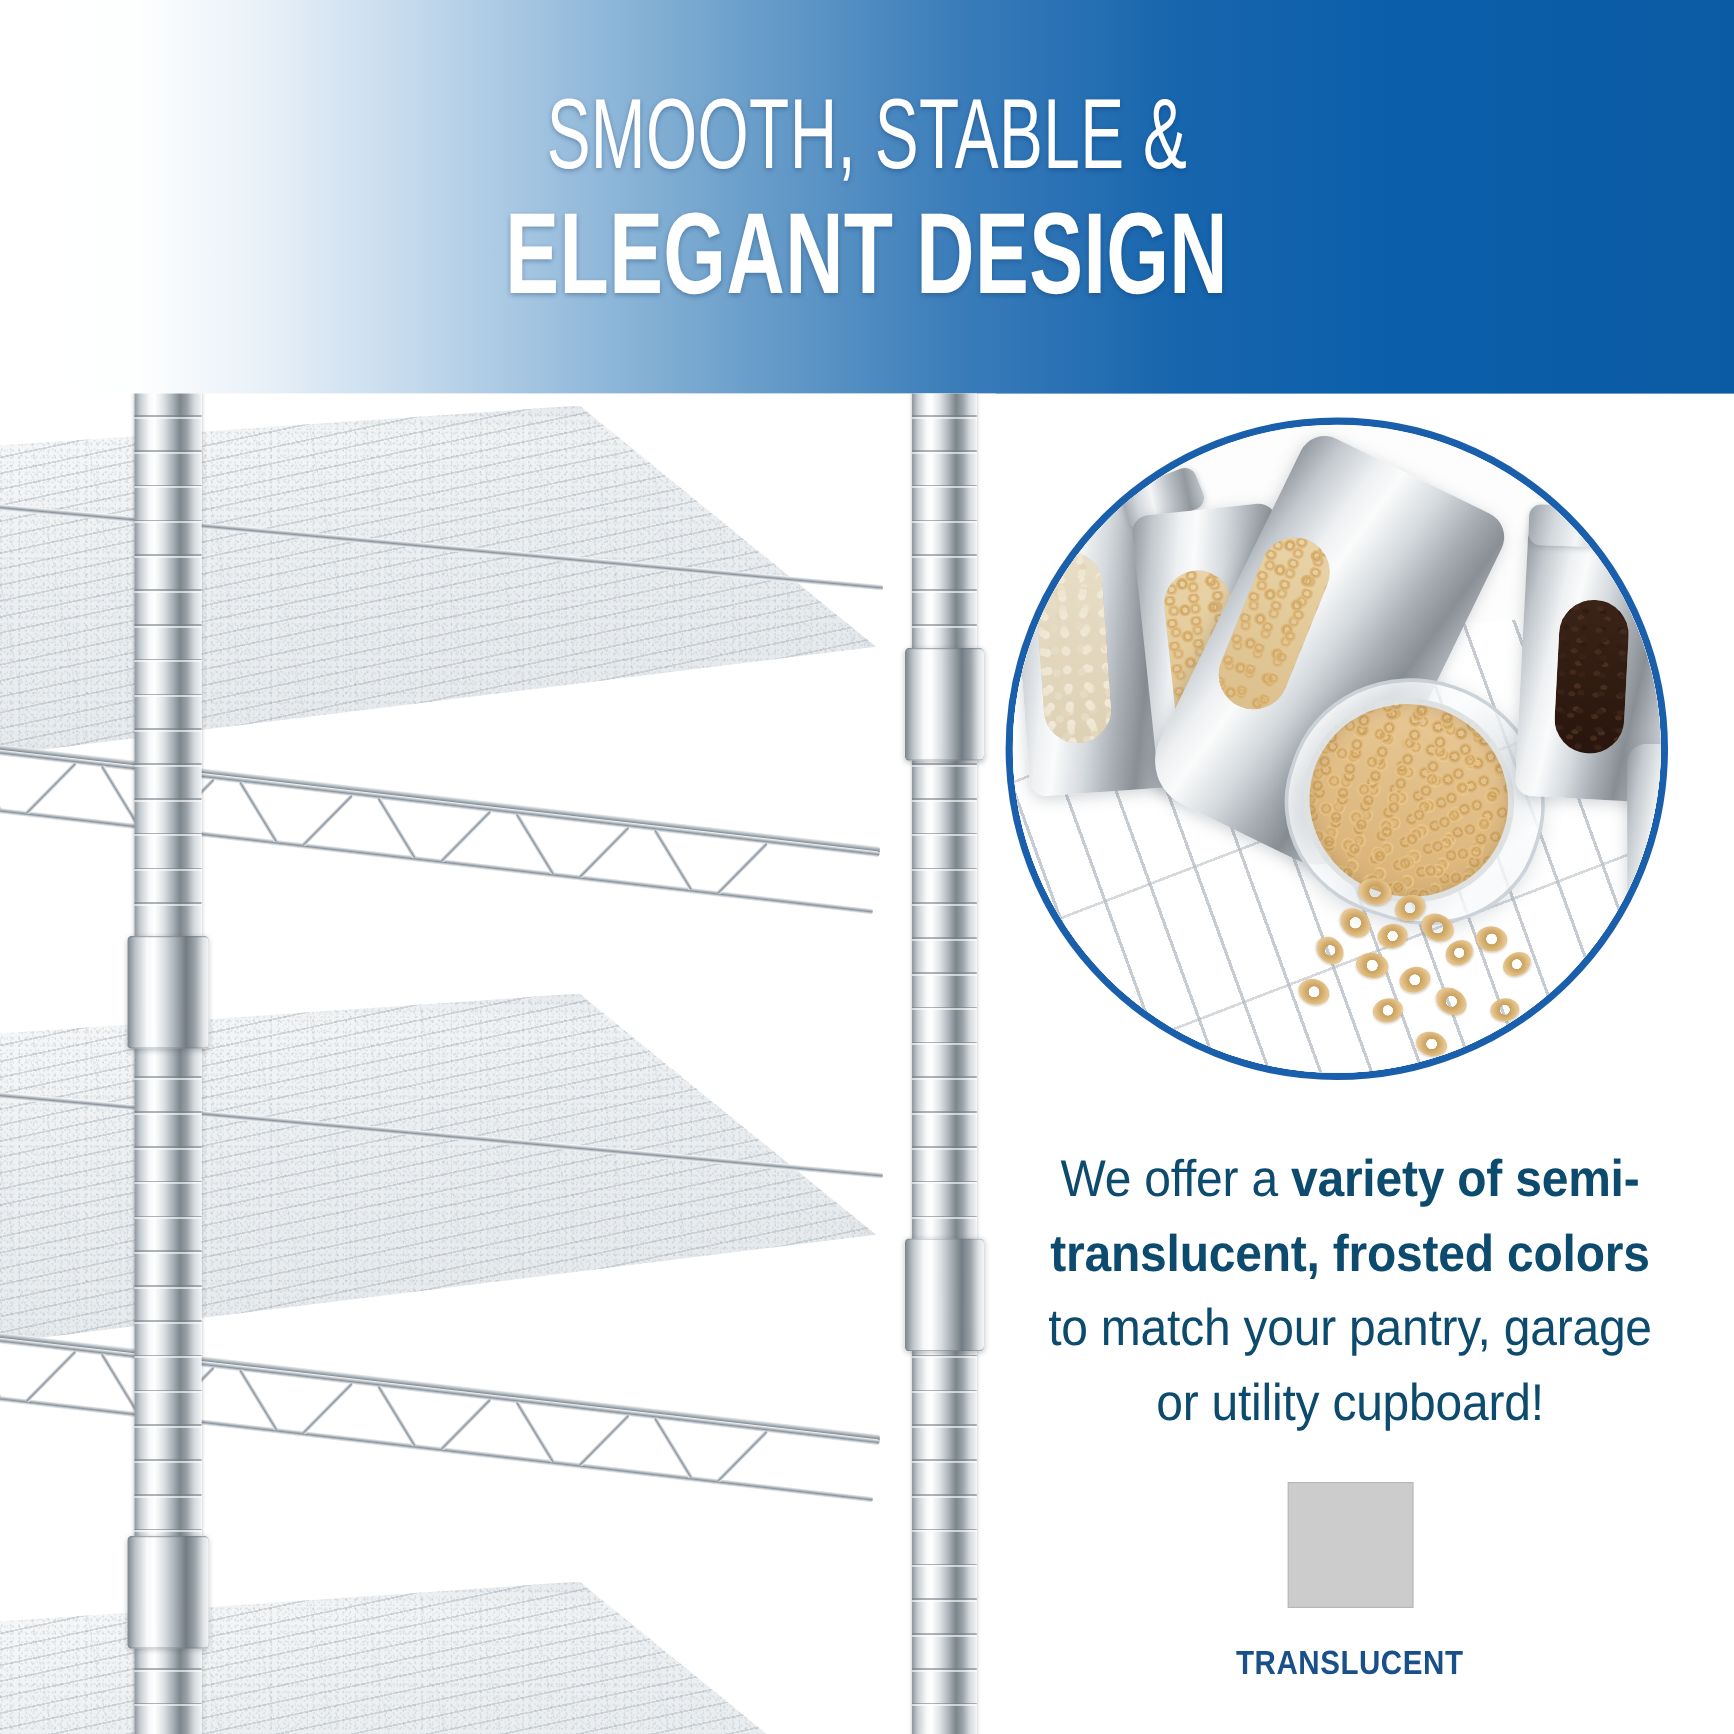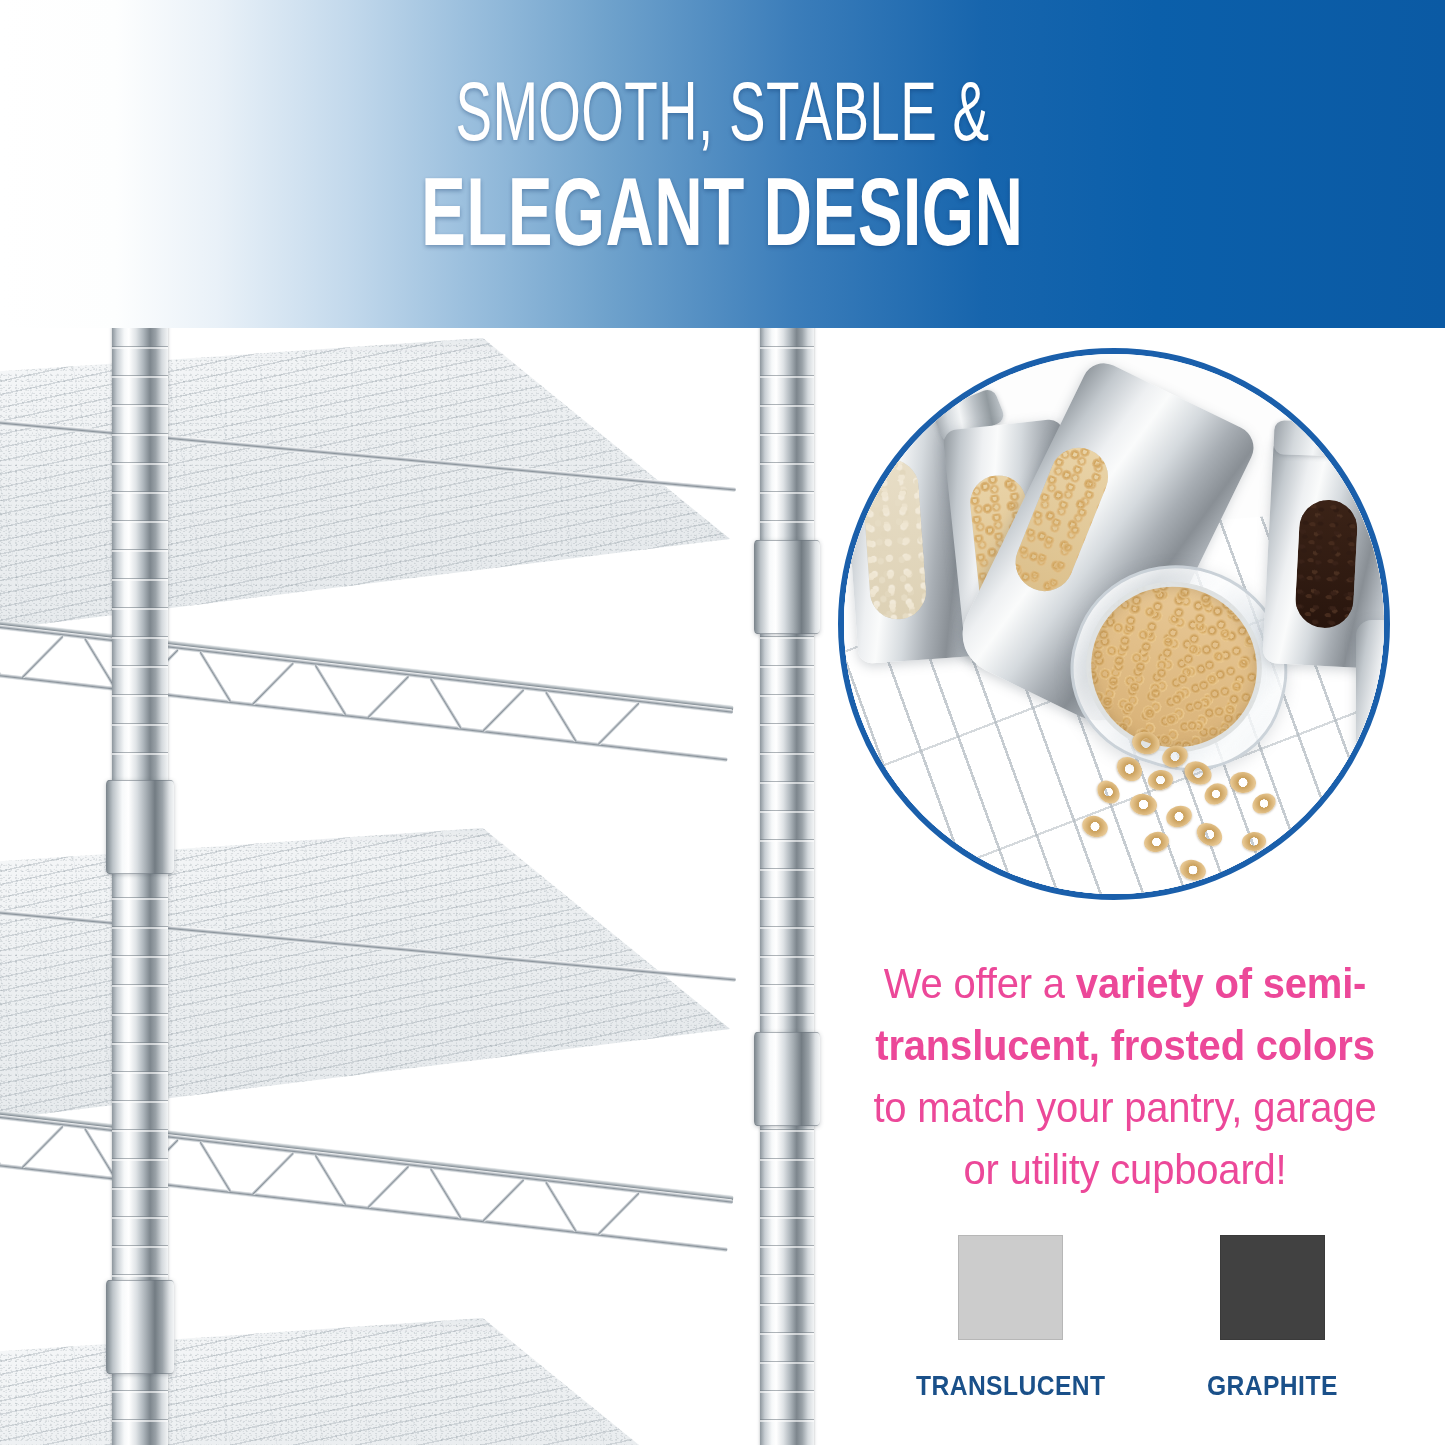--- a/index.html
+++ b/index.html
@@ -219,21 +219,21 @@
   .o-piece{
     position:absolute;border-radius:50%;
     background:radial-gradient(circle, transparent 26%, #caa05c 28%, #e8c893 72%, #c59a54 100%);
     box-shadow:0 1px 2px rgba(120,95,55,.35);
   }
 
   
   #copy-block{
     position:absolute;left:845px;top:952px;width:560px;
     text-align:center;
-    color:#ec4899;
+    color:#0c4a6e;
     font-size:43px;line-height:62px;font-weight:400;
     font-family:"Liberation Sans", sans-serif;
     letter-spacing:-0.2px;
   }
   #copy-block b{font-weight:700;}
   #copy-block .cond{display:inline-block;transform:scaleX(.93);transform-origin:center;}
 
   
   #swatch-row{
     position:absolute;left:845px;top:1235px;width:560px;height:190px;
@@ -392,20 +392,16 @@
     <span class="cond"><span>We offer a </span><b>variety of semi-translucent, frosted colors</b><span> to match your pantry, garage or utility cupboard!</span></span>
   </div>
 
   <div id="swatch-row">
 
     <div class="swatch-cell">
       <div class="swatch-chip" style="background:#cccccc;"></div>
       <div class="swatch-label">TRANSLUCENT</div>
     </div>
 
-    <div class="swatch-cell">
-      <div class="swatch-chip" style="background:#414141;"></div>
-      <div class="swatch-label">GRAPHITE</div>
-    </div>
 
   </div>
 
 </div>
 
 </body></html>

